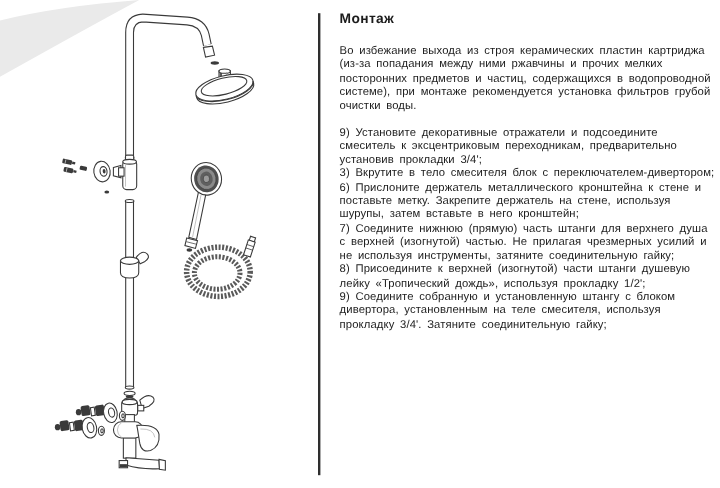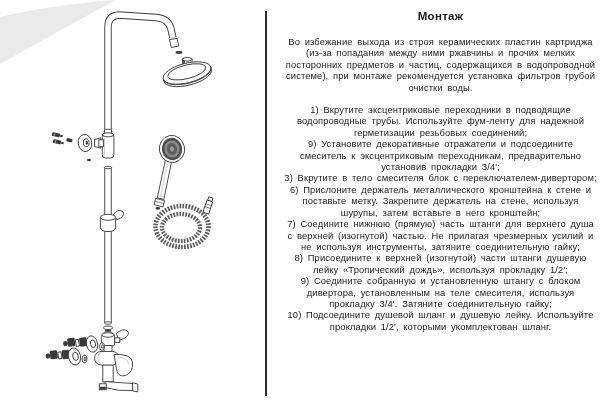--- a/index.html
+++ b/index.html
@@ -1,20 +1,20 @@
 <!DOCTYPE html>
 <html><head>
 <meta charset="utf-8">
 <style>
   html,body{margin:0;padding:0;}
   body{
     width:600px;height:407px;background:#ffffff;overflow:hidden;position:relative;
     font-family:"Liberation Sans", sans-serif;color:#1c1c1c;
   }
-  .page{position:absolute;inset:0;text-align:center;}
+  .page{position:absolute;inset:0;}
   .diagram-svg{position:absolute;left:0;top:0;width:270px;height:407px;}
   .divider{position:absolute;left:265px;top:11px;width:1.5px;height:385px;background:#2e2e2e;}
   .text-col{position:absolute;left:283px;top:10px;width:315px;}
   .title{font-weight:bold;font-size:11.5px;letter-spacing:.3px;margin:0 0 14px 0;}
   .body-text{font-size:9.4px;line-height:11.4px;letter-spacing:.1px;word-spacing:2px;}
   .intro{margin:0 0 11px 0;}
   .step{margin:0;}
   
   .ln{stroke:#3a3a3a;stroke-width:.9;fill:#ffffff;}
   .ln-nf{stroke:#3a3a3a;stroke-width:.9;fill:none;}
@@ -177,24 +177,22 @@
       <ellipse class="ln" cx="85" cy="359" rx="1" ry="1.7"></ellipse>
     </g>
   </svg>
 
   <div class="divider"></div>
 
   <div class="text-col">
     <h1 class="title">Монтаж</h1>
     <p class="body-text intro">Во избежание выхода из строя керамических пластин картриджа (из-за попадания между ними ржавчины и прочих мелких посторонних предметов и частиц, содержащихся в водопроводной системе), при монтаже рекомендуется установка фильтров грубой очистки воды.</p>
     <div class="body-text">
-      <div class="step">1) Вкрутите эксцентриковые переходники в подводящие водопроводные трубы. Используйте фум-ленту для надежной герметизации резьбовых соединений;</div>
       <div class="step">9) Установите декоративные отражатели и подсоедините смеситель к эксцентриковым переходникам, предварительно установив прокладки 3/4';</div>
       <div class="step">3) Вкрутите в тело смесителя блок с переключателем-дивертором;</div>
       <div class="step">6) Прислоните держатель металлического кронштейна к стене и поставьте метку. Закрепите держатель на стене, используя шурупы, затем вставьте в него кронштейн;</div>
       <div class="step">7) Соедините нижнюю (прямую) часть штанги для верхнего душа с верхней (изогнутой) частью. Не прилагая чрезмерных усилий и не используя инструменты, затяните соединительную гайку;</div>
       <div class="step">8) Присоедините к верхней (изогнутой) части штанги душевую лейку «Тропический дождь», используя прокладку 1/2';</div>
       <div class="step">9) Соедините собранную и установленную штангу с блоком дивертора, установленным на теле смесителя, используя прокладку 3/4'. Затяните соединительную гайку;</div>
-      <div class="step">10) Подсоедините душевой шланг и душевую лейку. Используйте прокладки 1/2', которыми укомплектован шланг.</div>
     </div>
   </div>
 
 </div>
 
 </body></html>

